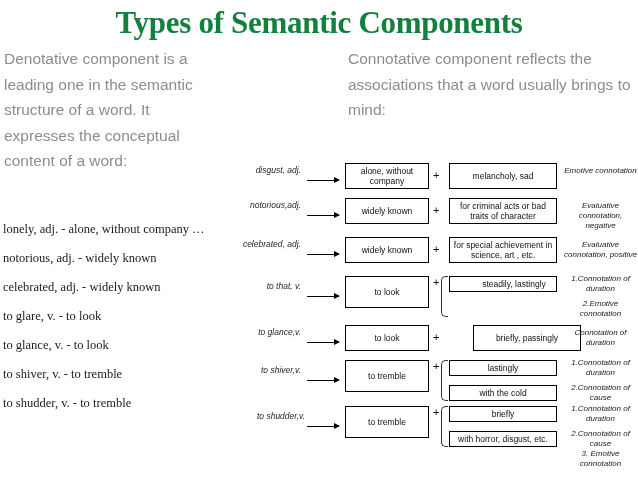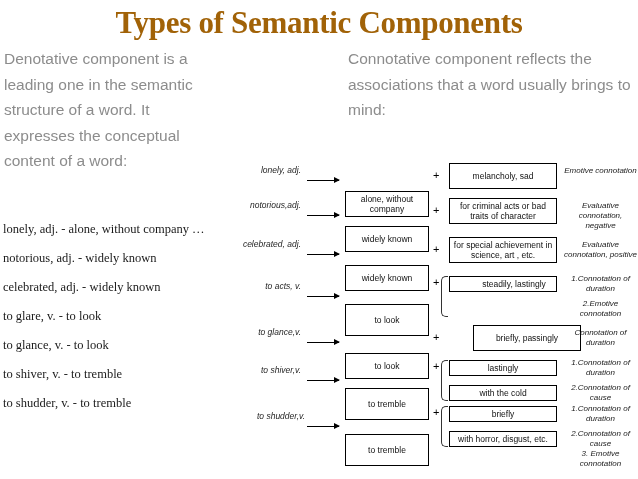--- a/index.html
+++ b/index.html
@@ -13,21 +13,21 @@
   #slide{position:relative;width:638px;height:479px;overflow:hidden;}
 
   
   .title{
     position:absolute;left:0;top:4px;width:638px;
     text-align:center;
     font-family:"Liberation Serif", serif;
     font-weight:bold;
     font-size:31px;
     letter-spacing:-0.3px;
-    color:#a16207;
+    color:#15803d;
     line-height:38px;
     white-space:nowrap;
   }
 
   
   .intro{
     position:absolute;
     color:#8c8c8c;
     font-family:"Liberation Sans", sans-serif;
     font-size:15.5px;
@@ -76,21 +76,21 @@
     background:#fff;
     box-sizing:border-box;
     display:flex;align-items:center;justify-content:center;
     text-align:center;
     font-family:"Liberation Sans", sans-serif;
     font-size:8.5px;
     line-height:10.5px;
     color:#111;
     padding:0 2px;
   }
-  .box.denot{left:120px;width:84px;margin-top:28px;}
+  .box.denot{left:120px;width:84px;}
   .box.conn{left:224px;width:108px;}
 
   
   .plus{
     position:absolute;
     font-family:"Liberation Sans", sans-serif;
     font-size:11px;
     color:#000;
     line-height:11px;
   }
@@ -131,39 +131,39 @@
       <div class="item">lonely, adj. - alone, without company …</div>
       <div class="item">notorious, adj. - widely known</div>
       <div class="item">celebrated, adj. - widely known</div>
       <div class="item">to glare, v. - to look</div>
       <div class="item">to glance, v. - to look</div>
       <div class="item">to shiver, v. - to tremble</div>
       <div class="item">to shudder, v. - to tremble</div>
     </div>
 
   <div id="diagram">
-      <div class="src" style="left: 0px; width: 76px; top: 15px;">lonely, adj.</div>
+      <div class="src" style="left: 0px; width: 76px; top: 15px;">disgust, adj.</div>
       <div class="arrow" style="left: 82px; width: 32px; top: 30px;"></div>
       <div class="box denot" style="top: 13px; height: 26px;">alone, without company</div>
       <div class="plus" style="left: 208px; top: 20px;">+</div>
       <div class="box conn" style="top: 13px; height: 26px;">melancholy, sad</div>
       <div class="conn-label" style="top: 16px;">Emotive connotation</div>
       <div class="src" style="left: 0px; width: 76px; top: 50px;">notorious,adj.</div>
       <div class="arrow" style="left: 82px; width: 32px; top: 65px;"></div>
       <div class="box denot" style="top: 48px; height: 26px;">widely known</div>
       <div class="plus" style="left: 208px; top: 55px;">+</div>
       <div class="box conn" style="top: 48px; height: 26px;">for criminal acts or bad traits of character</div>
       <div class="conn-label" style="top: 51px;">Evaluative connotation, negative</div>
       <div class="src" style="left: 0px; width: 76px; top: 89px;">celebrated, adj.</div>
       <div class="arrow" style="left: 82px; width: 32px; top: 104px;"></div>
       <div class="box denot" style="top: 87px; height: 26px;">widely known</div>
       <div class="plus" style="left: 208px; top: 94px;">+</div>
       <div class="box conn" style="top: 87px; height: 26px;">for special achievement in science, art , etc.</div>
       <div class="conn-label" style="top: 90px;">Evaluative connotation, positive</div>
-      <div class="src" style="left: 0px; width: 76px; top: 131px;">to acts, v.</div>
+      <div class="src" style="left: 0px; width: 76px; top: 131px;">to that, v.</div>
       <div class="arrow" style="left: 82px; width: 32px; top: 146px;"></div>
       <div class="box denot" style="top: 126px; height: 32px;">to look</div>
       <div class="plus" style="left: 208px; top: 127px;">+</div>
       <div class="brace" style="top: 126px; height: 41px;"></div>
       <div class="box conn" style="top: 126px; height: 16px; padding-left: 24px;">steadily, lastingly</div>
       <div class="conn-label" style="top: 124px;">1.Connotation of duration</div>
       <div class="conn-label" style="top: 149px;">2.Emotive connotation</div>
       <div class="src" style="left: 0px; width: 76px; top: 177px;">to glance,v.</div>
       <div class="arrow" style="left: 82px; width: 32px; top: 192px;"></div>
       <div class="box denot" style="top: 175px; height: 26px;">to look</div>

